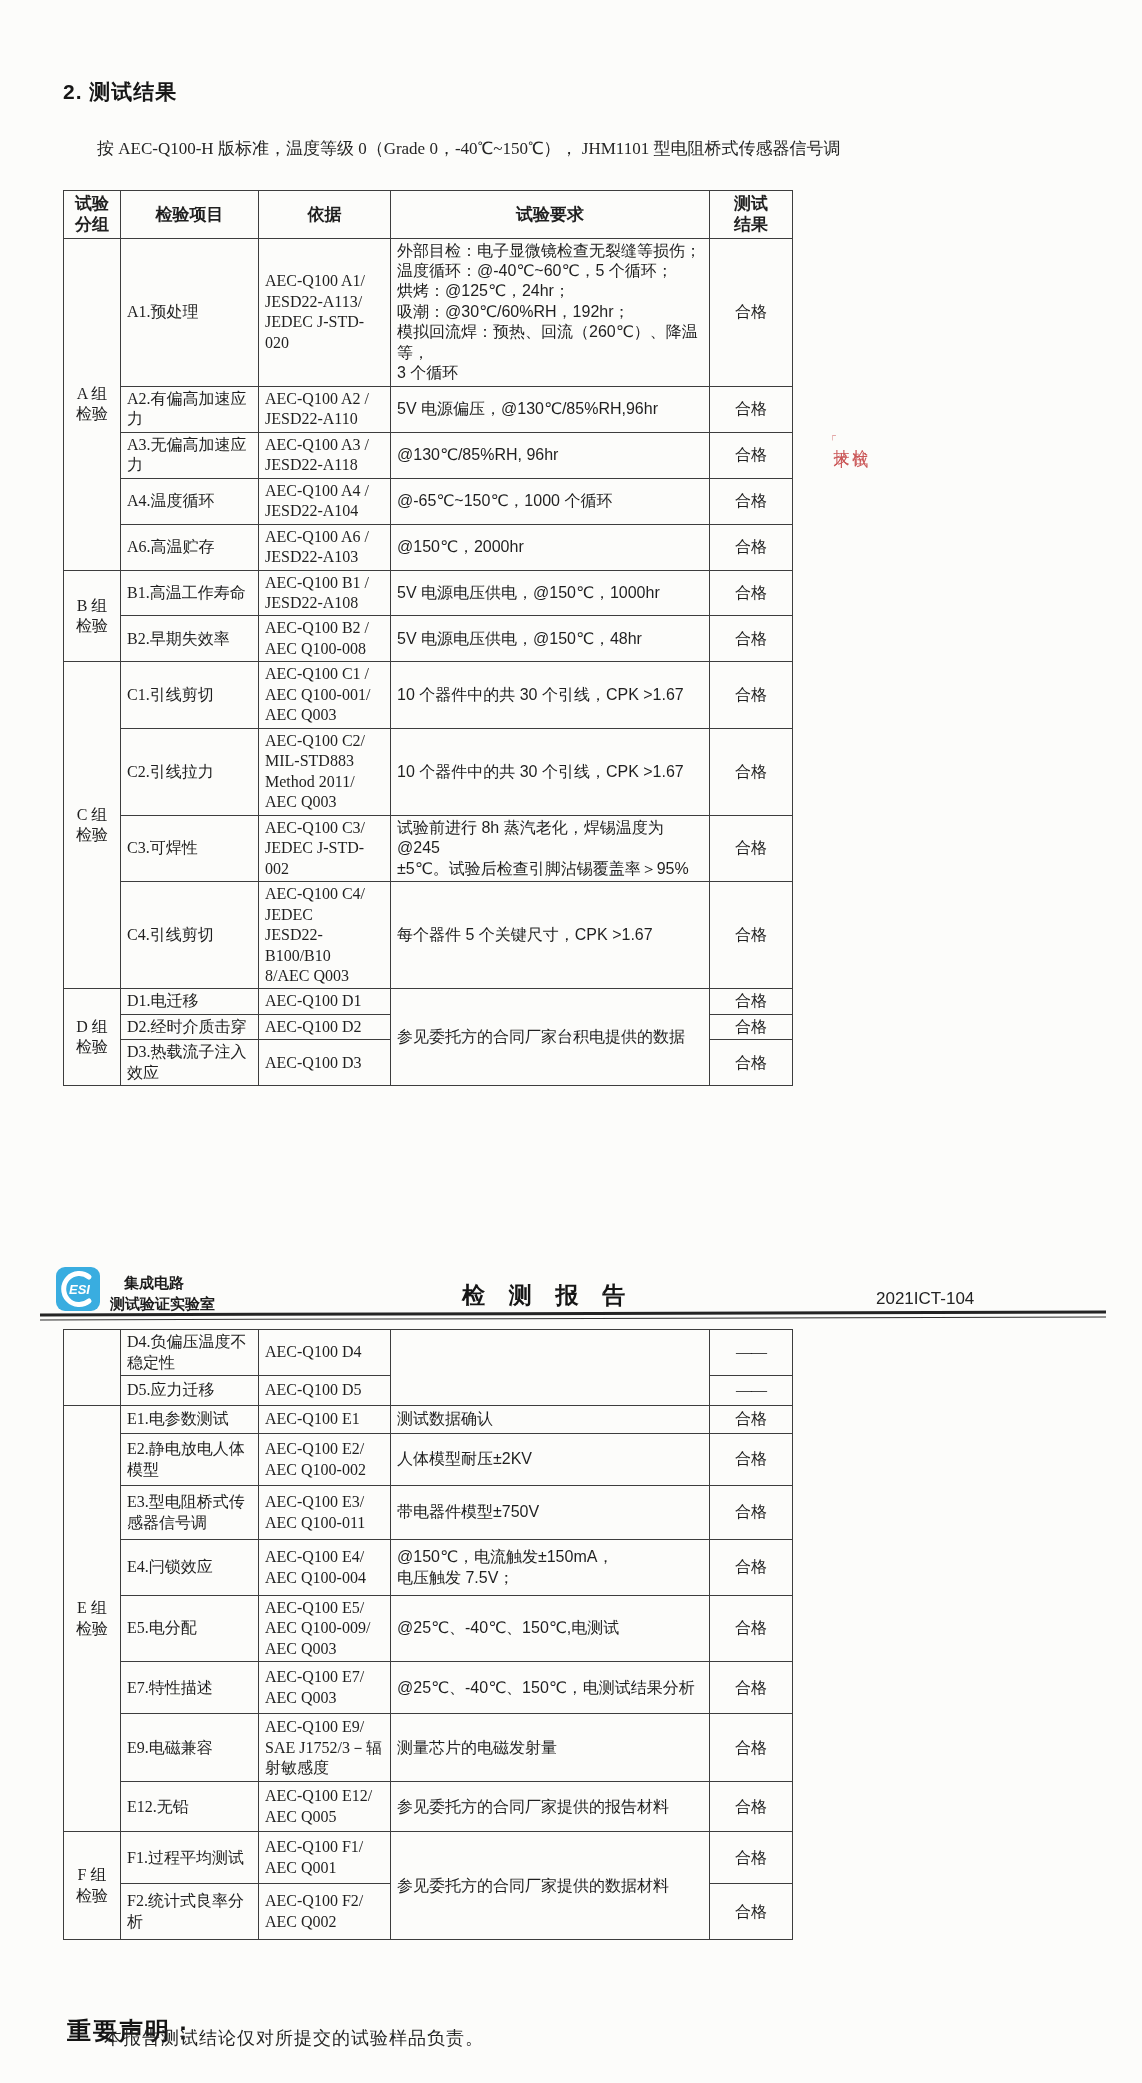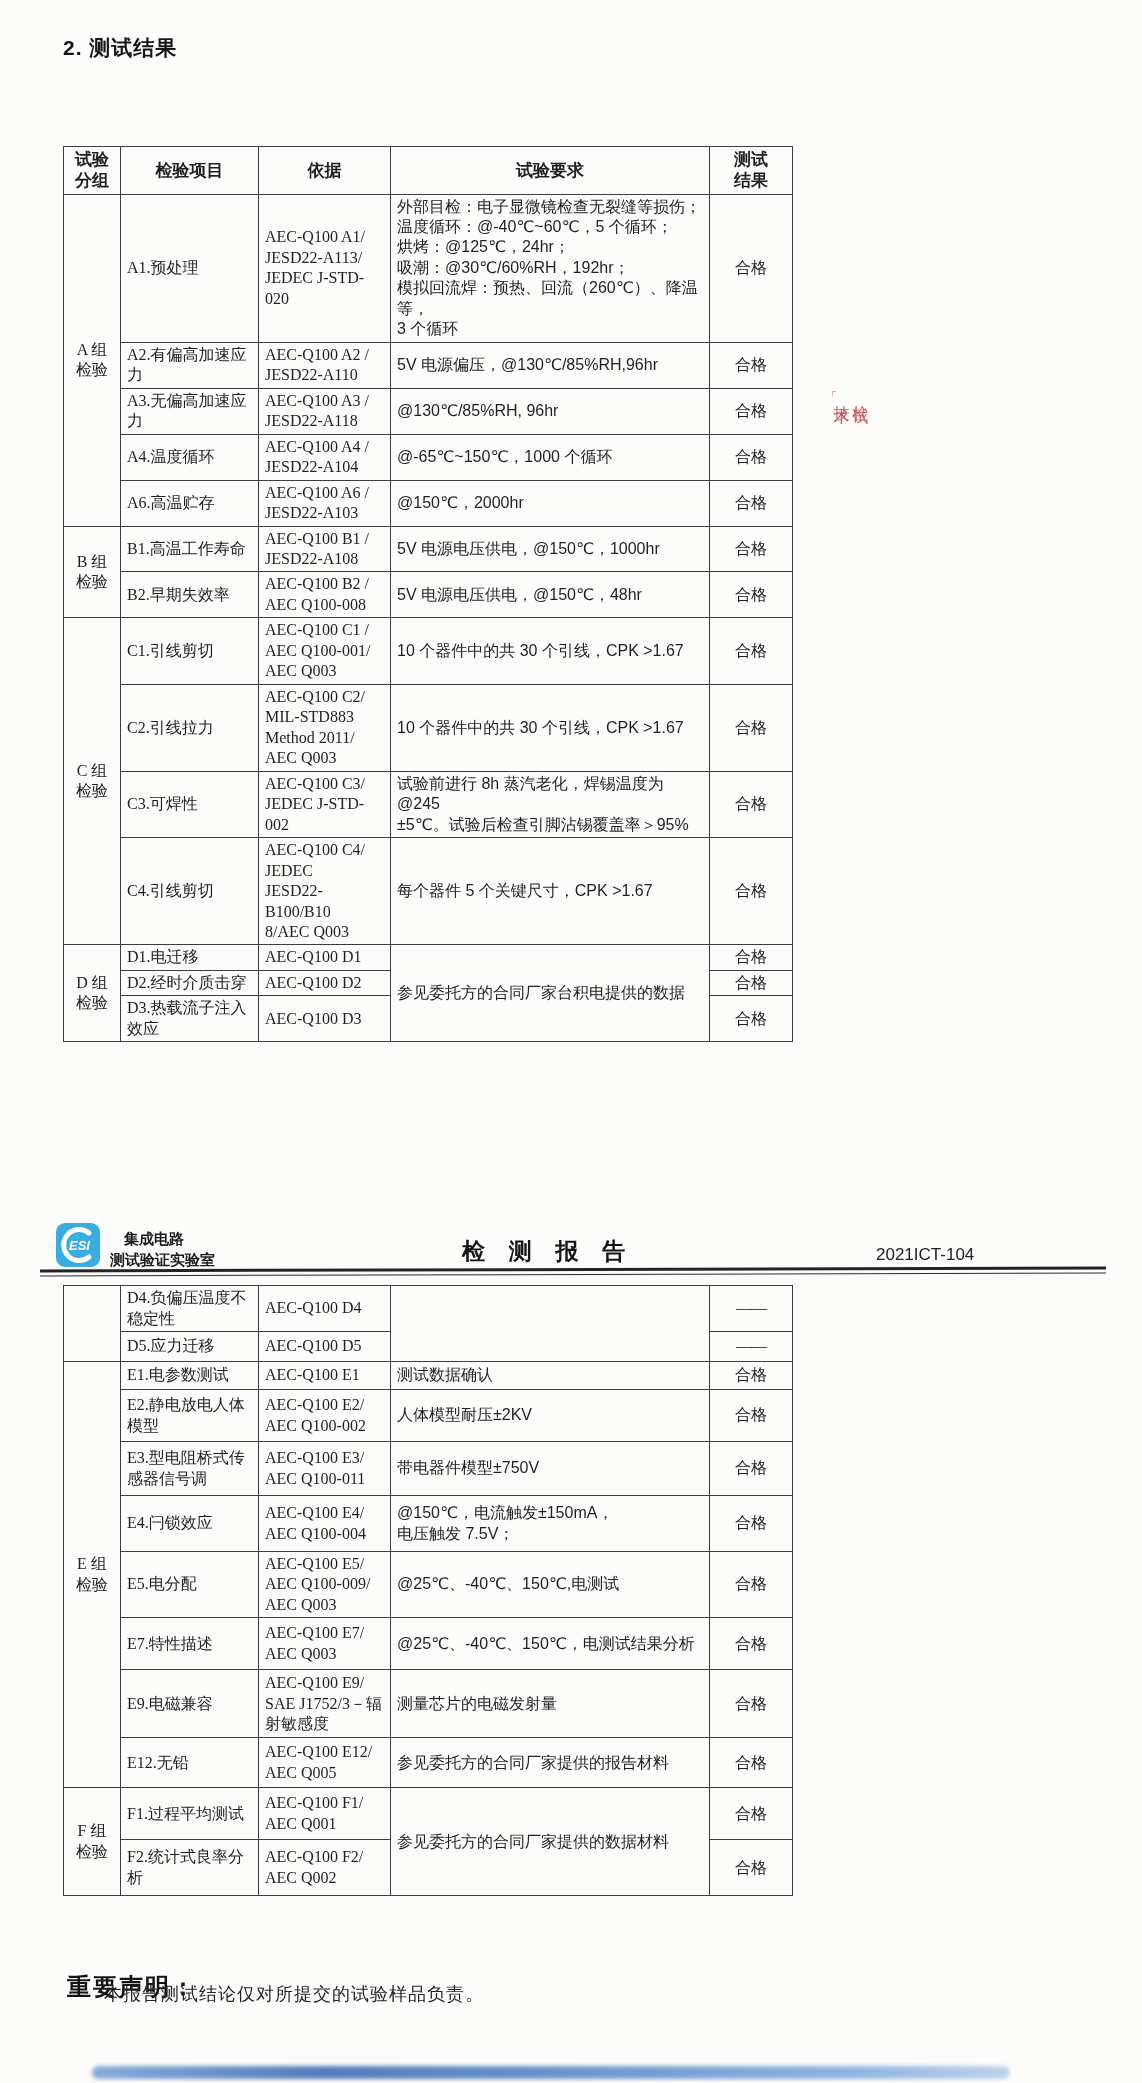--- a/index.html
+++ b/index.html
@@ -2,21 +2,21 @@
 <html><head>
 <meta charset="utf-8">
 <style>
   html,body{margin:0;padding:0;}
   body{
     width:1142px;height:2083px;position:relative;
     background:#fcfcfa;color:#1e1e1e;
     font-family:"Liberation Serif",serif;
     overflow:hidden;
   }
-  .page{position:absolute;inset:0;}
+  .page{position:absolute;inset:0;margin-top:44px;}
 
   
   .section-title{
     position:absolute;left:63px;top:34px;
     font-family:"Liberation Sans",sans-serif;
     font-size:21px;font-weight:bold;color:#161616;letter-spacing:1px;
   }
   .intro{
     position:absolute;left:63px;top:86px;width:732px;
     font-size:17px;line-height:37px;color:#242424;
@@ -100,20 +100,21 @@
   }
 </style>
 </head>
 <body>
 
 <div class="page">
 
   <div class="section-title">2. 测试结果</div>
 
   <div class="intro">
+    <span class="l1">按 AEC-Q100-H 版标准，温度等级 0（Grade 0，-40℃~150℃）， JHM1101 型电阻桥式传感器信号调</span>
   </div>
 
   <div class="stamp">
     <span class="bracket">「</span>
     <span class="col">技术</span>
     <span class="col">检试</span>
   </div>
 
   <table class="t" style="top:146px;">
     <colgroup>

